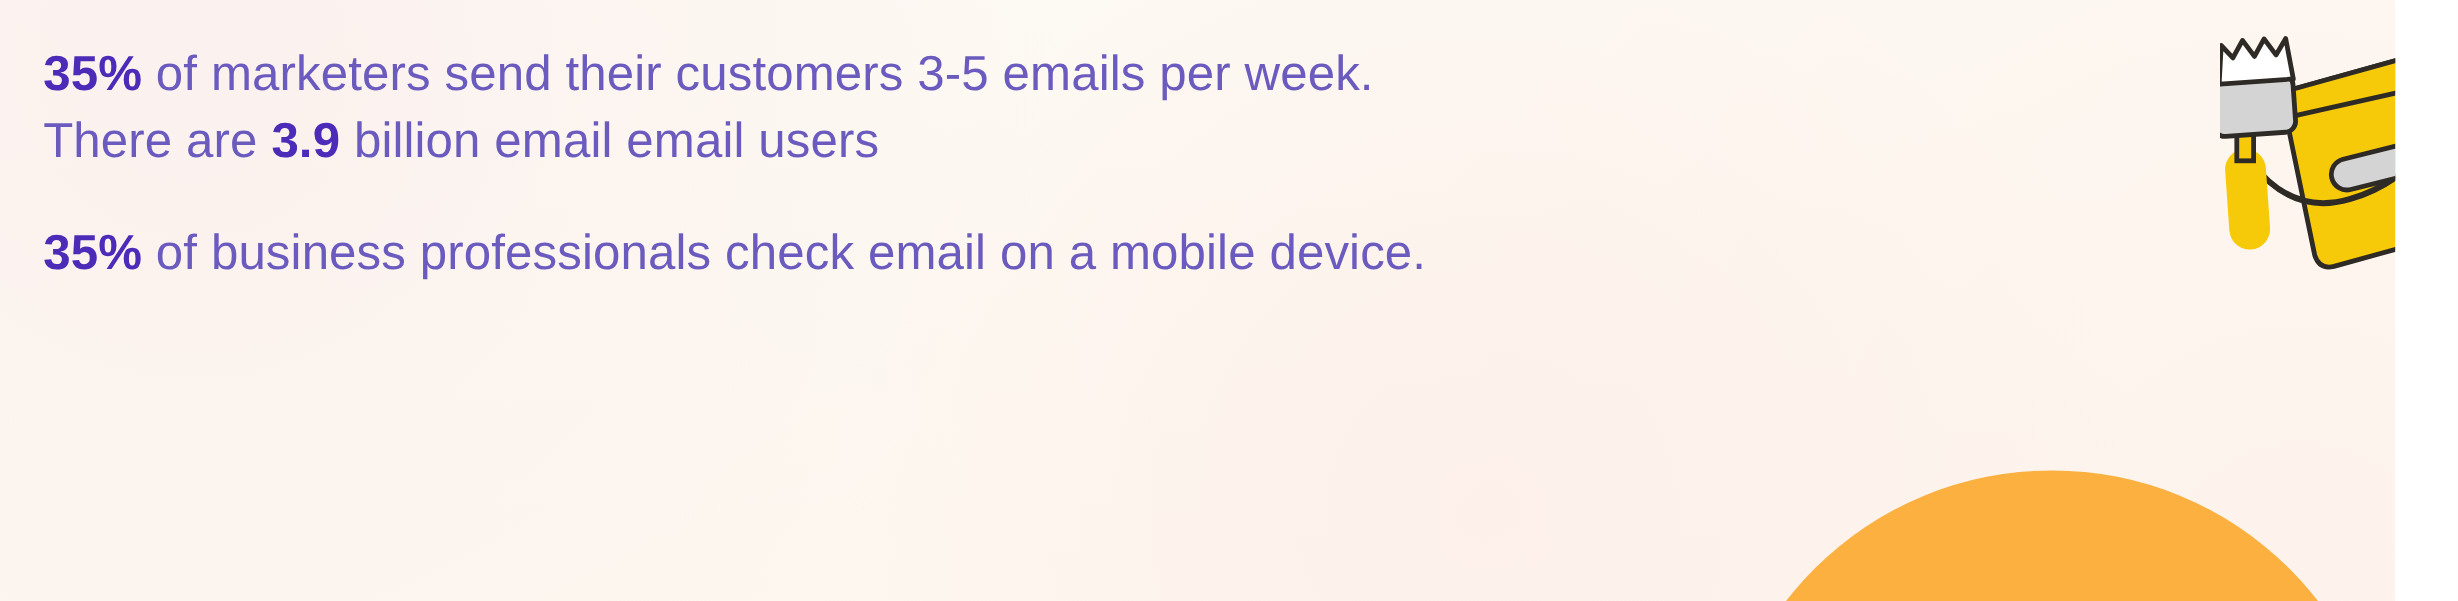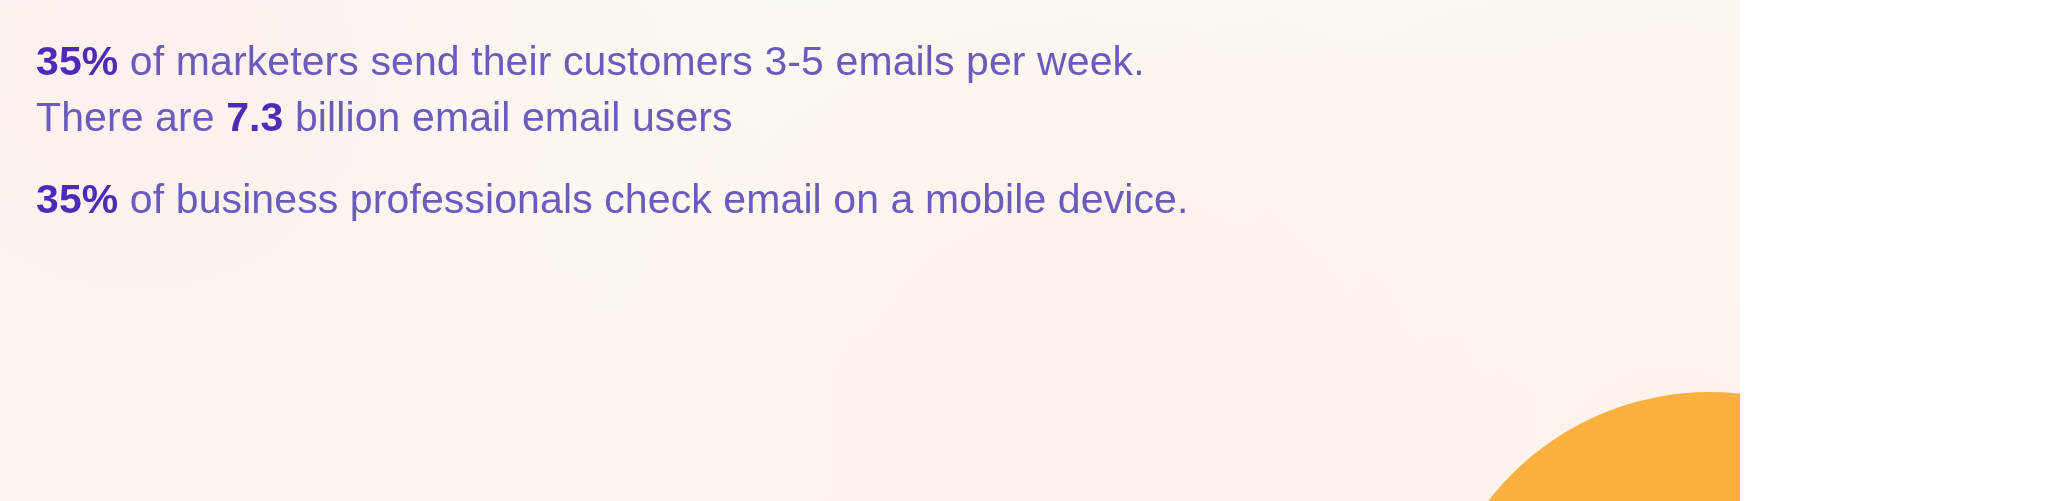--- a/index.html
+++ b/index.html
@@ -8,21 +8,21 @@
   }
   body {
     width: 2048px;
     height: 501px;
     overflow: hidden;
     font-family: "Liberation Sans", sans-serif;
   }
 
   #slide {
     position: relative;
-    width: 1740px;
+    width: 1996px;
     height: 501px;
     background: #fdf8f1;
     overflow: hidden;
   }
 
   
   .bg-wash {
     position: absolute;
     inset: 0;
     background:
@@ -60,21 +60,21 @@
     white-space: normal;
   }
   .stat-line b {
     color: #4c2bb8;
     font-weight: 700;
   }
   .stat-line.wrapper {
     width: 1230px;
   }
   .stat-line.gap-above {
-    margin-top: 26px;
+    margin-top: 37px;
   }
 
   
   .illustration {
     position: absolute;
     left: 1850px;
     top: 14px;
     width: 210px;
     height: 215px;
   }
@@ -87,21 +87,21 @@
 
   <div class="bg-wash"></div>
 
   <div class="orange-circle"></div>
 
   <div class="stats">
 
     <div class="stat-line"><b>35%</b><span> of marketers send their customers 3-5 emails per week.</span></div>
 
 
-    <div class="stat-line"><span>There are </span><b>7.3</b><span> billion email email users</span></div>
+    <div class="stat-line"><span>There are </span><b>3.9</b><span> billion email email users</span></div>
 
     <div class="stat-line gap-above"><b>35%</b><span> of business professionals check email on a mobile device.</span></div>
 
   </div>
 
   <div class="illustration">
     <svg width="210" height="215" viewBox="0 0 210 215" xmlns="http://www.w3.org/2000/svg">
 
       <g>
         <path d="M62 60 L170 30 Q182 28 186 40 L212 160 Q215 174 203 178 L95 208 Q83 211 79 199 L54 78 Q51 64 62 60 Z" fill="#f7ca09" stroke="#2e2a26" stroke-width="4" stroke-linejoin="round"></path>

